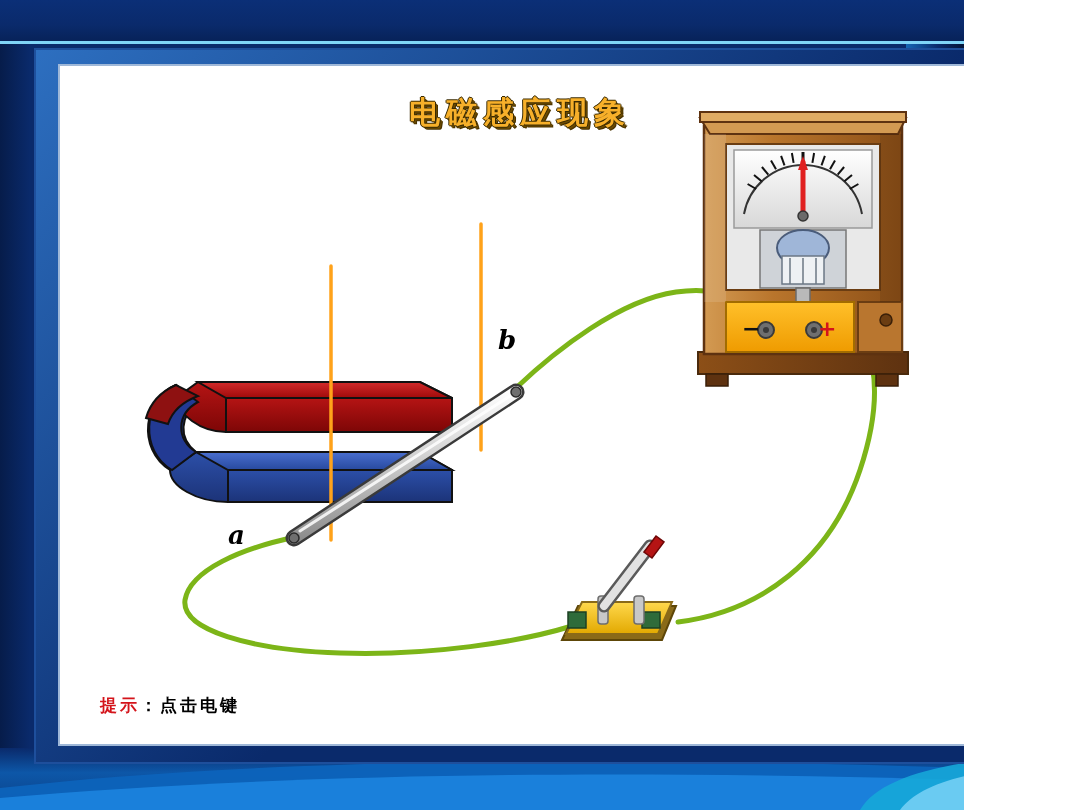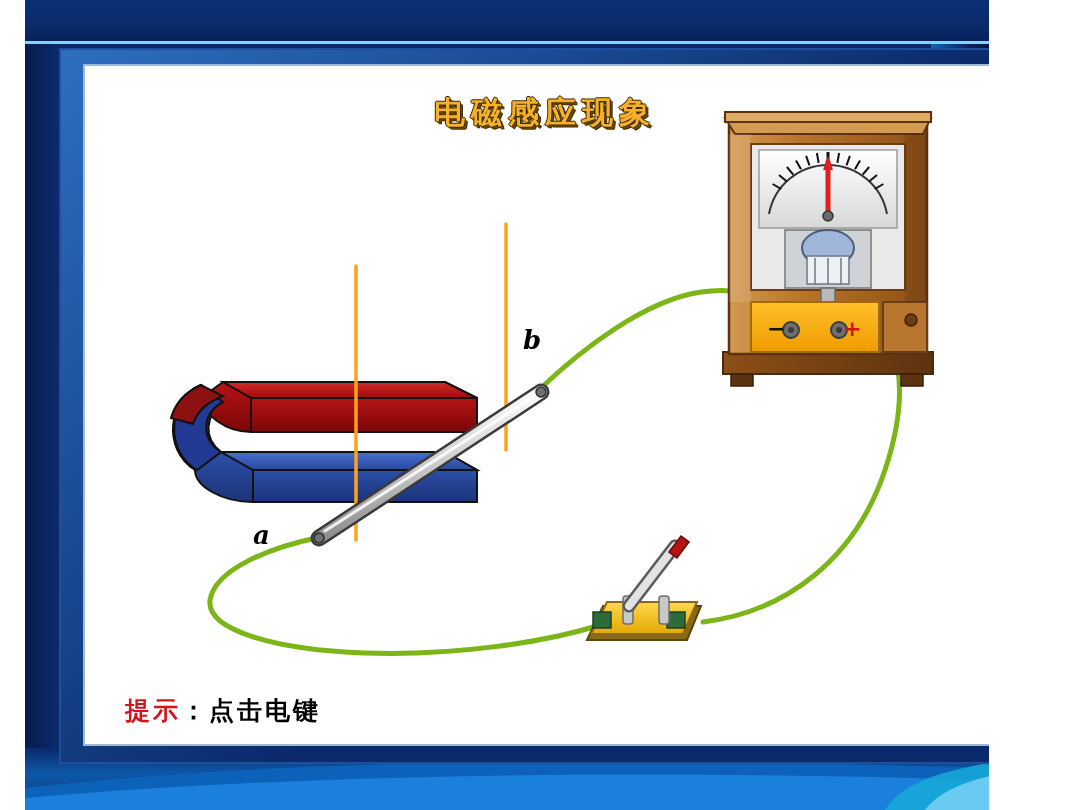--- a/index.html
+++ b/index.html
@@ -1,17 +1,17 @@
 <!DOCTYPE html>
 <html><head>
 <meta charset="utf-8">
 <style>
   html,body{margin:0;padding:0;}
   body{width:1080px;height:810px;background:#ffffff;font-family:"Liberation Sans",sans-serif;overflow:hidden;}
-  #stage{position:relative;width:964px;height:810px;overflow:hidden;background:#0a2a6b;margin-left:25px;}
+  #stage{position:relative;width:964px;height:810px;overflow:hidden;background:#0a2a6b;}
 
   
   .chrome-topbar{position:absolute;left:0;top:0;width:1080px;height:42px;
     background:linear-gradient(180deg,#0b2f77 0%,#0a2a6b 60%,#072258 100%);}
   .chrome-topbar-line{position:absolute;left:0;top:41px;width:1080px;height:3px;background:#7fd4f7;}
   .chrome-left{position:absolute;left:0;top:44px;width:30px;height:766px;
     background:linear-gradient(90deg,#061c4a 0%,#0a2a6b 100%);}
   .chrome-right{position:absolute;right:0;top:44px;width:58px;height:766px;
     background:linear-gradient(270deg,#041538 0%,#0a2a6b 45%,#1566b5 100%);}
   .chrome-bottom{position:absolute;left:0;bottom:0;width:1080px;height:62px;
@@ -26,21 +26,21 @@
 
   
   #canvas{position:absolute;left:58px;top:64px;width:964px;height:686px;}
 
   .title{position:absolute;left:360px;top:92px;width:320px;text-align:center;
     font-family:"DejaVu Sans",sans-serif;font-weight:bold;font-size:31px;letter-spacing:6px;
     color:#f7b02a;text-shadow:
       -1px 0 #3a2a00, 0 -1px #3a2a00, 1px 0 #3a2a00, 0 1px #3a2a00,
       2px 2px 0 #6b4a00, 3px 3px 0 #4a3300;}
 
-  .hint{position:absolute;left:100px;top:694px;font-size:25px;font-weight:bold;
+  .hint{position:absolute;left:100px;top:694px;font-size:17px;font-weight:bold;
     font-family:"DejaVu Sans",sans-serif;letter-spacing:3px;white-space:nowrap;}
   .hint .k{color:#d4141b;}
   .hint .c{color:#000000;}
 
   .lbl{position:absolute;font-family:"DejaVu Serif",serif;font-style:italic;font-weight:bold;font-size:26px;color:#000;}
   #lbl-a{left:228px;top:520px;}
   #lbl-b{left:498px;top:325px;}
 
   svg{position:absolute;left:0;top:0;}
   .nosel{user-select:none;}

